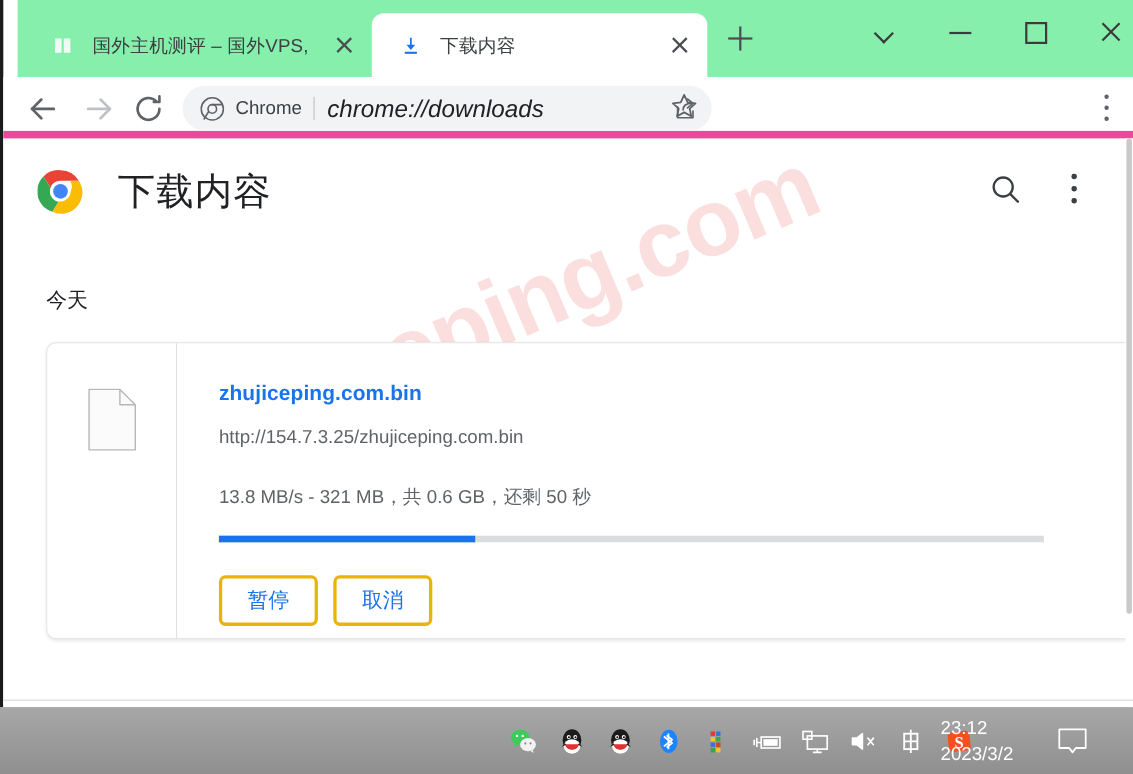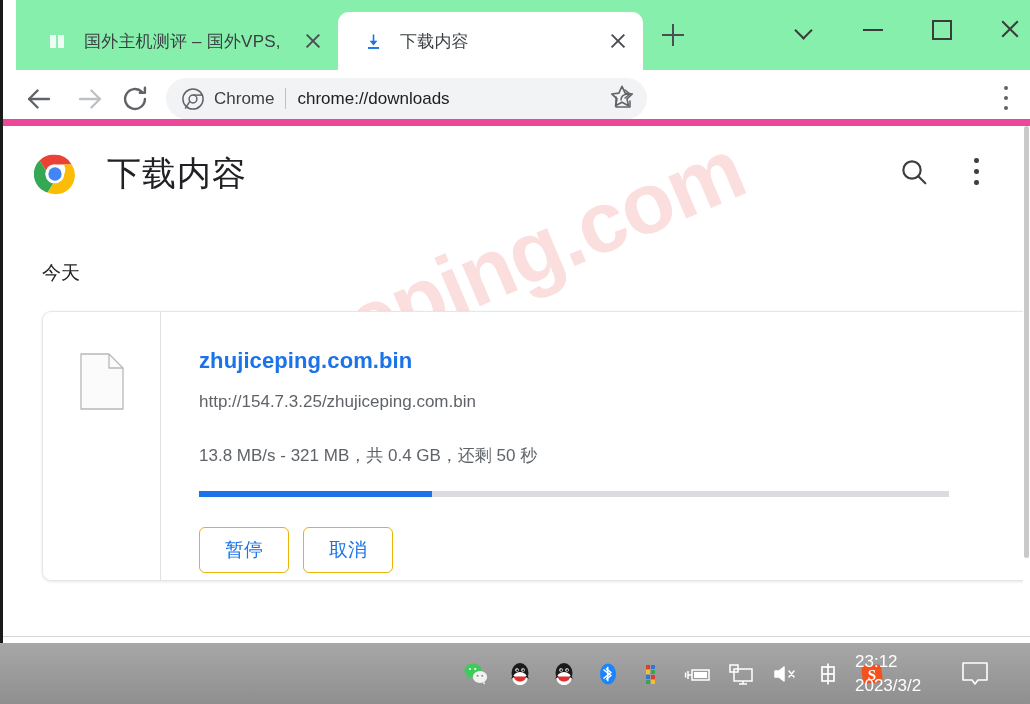--- a/index.html
+++ b/index.html
@@ -219,24 +219,25 @@
     margin-left: 10px;
     white-space: nowrap;
   }
   .omni-sep {
     width: 1px; height: 21px;
     background: #bdc1c6;
     margin: 0 11px;
     flex: 0 0 1px;
   }
   .omni-url {
-    font-size: 17px;
+    font-size: 22px;
     color: #202124;
     white-space: nowrap;
     flex: 1 1 auto;
+    font-style: italic;
   }
   .omni-share {
     width: 24px; height: 24px;
     margin-right: 12px;
     flex: 0 0 24px;
   }
   .omni-star {
     position: absolute;
     left: 606px; top: 13px;
     width: 26px; height: 26px;
@@ -342,21 +343,21 @@
   .file-glyph {
     width: 44px; height: 57px;
     position: relative;
   }
   .dl-body {
     flex: 1 1 auto;
     padding: 36px 0 0 38px;
     position: relative;
   }
   .dl-filename {
-    font-size: 22px;
+    font-size: 19px;
     font-weight: 700;
     color: #1a73e8;
     letter-spacing: .1px;
   }
   .dl-url {
     margin-top: 18px;
     font-size: 17px;
     color: #5f6368;
   }
   .dl-status {
@@ -376,21 +377,21 @@
     background: #1a73e8;
   }
   .dl-actions {
     margin-top: 30px;
     display: flex;
     gap: 14px;
   }
   .dl-btn {
     min-width: 90px;
     height: 46px;
-    border: 1px solid #eab308;
+    border: 3px solid #eab308;
     border-radius: 6px;
     background: #ffffff;
     color: #1a73e8;
     font-size: 19px;
     font-family: "Liberation Sans", sans-serif;
     display: flex;
     align-items: center;
     justify-content: center;
     padding: 0 22px;
     box-sizing: border-box;
@@ -581,21 +582,21 @@
           <span class="file-glyph">
             <svg width="44" height="57" viewBox="0 0 44 57">
               <path d="M1 1h28l14 14v41H1z" fill="#fbfbfb" stroke="#b8b8b8" stroke-width="1.3" stroke-linejoin="round"></path>
               <path d="M29 1v14h14" fill="none" stroke="#b8b8b8" stroke-width="1.3" stroke-linejoin="round"></path>
             </svg>
           </span>
         </div>
         <div class="dl-body">
           <div class="dl-filename">zhujiceping.com.bin</div>
           <div class="dl-url">http://154.7.3.25/zhujiceping.com.bin</div>
-          <div class="dl-status">13.8 MB/s - 321 MB，共 0.4 GB，还剩 50 秒</div>
+          <div class="dl-status">13.8 MB/s - 321 MB，共 0.6 GB，还剩 50 秒</div>
           <div class="progress-track">
             <div class="progress-fill" id="progfill" style="width: 31%;"></div>
           </div>
           <div class="dl-actions">
             <div class="dl-btn">暂停</div>
             <div class="dl-btn">取消</div>
           </div>
         </div>
       </div>
     </div>

